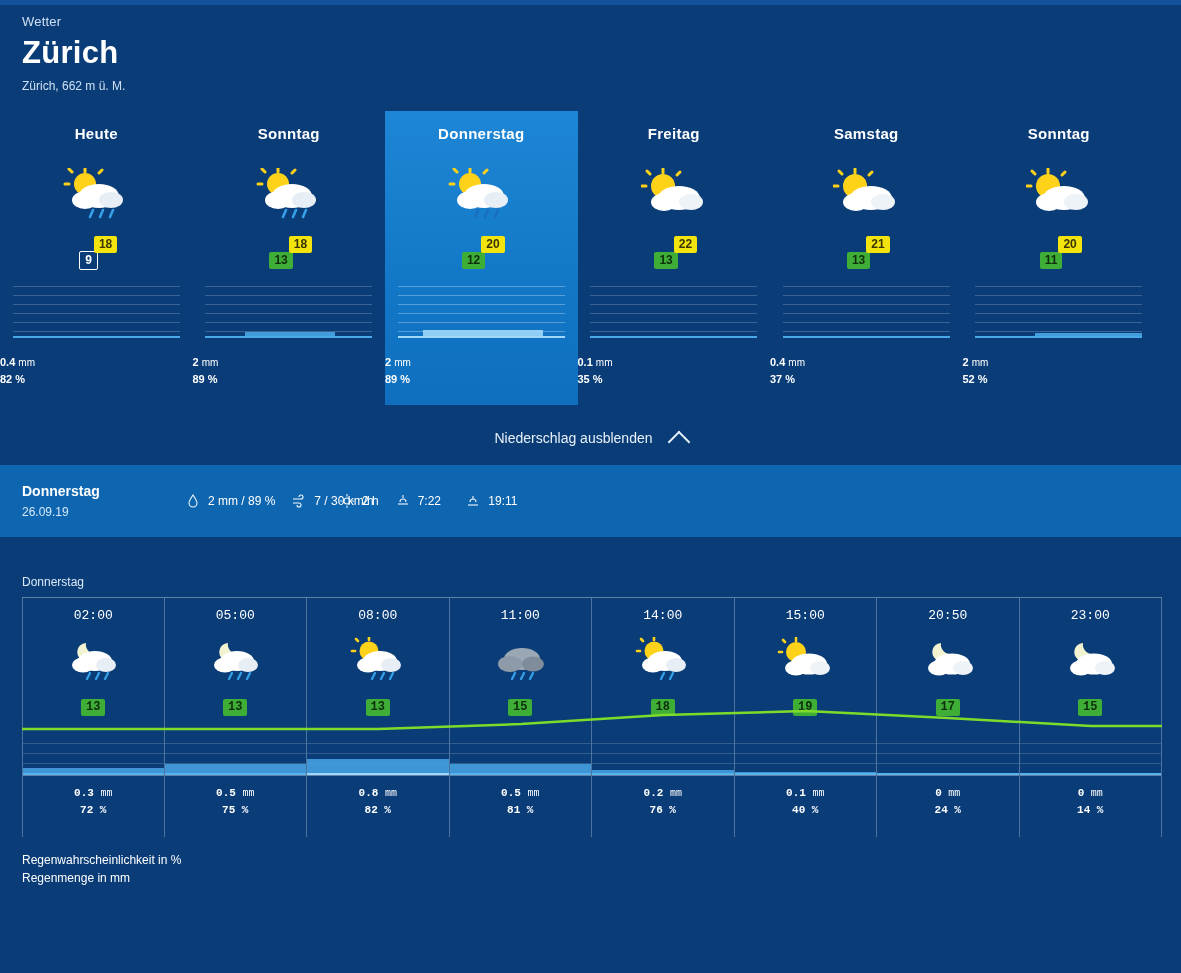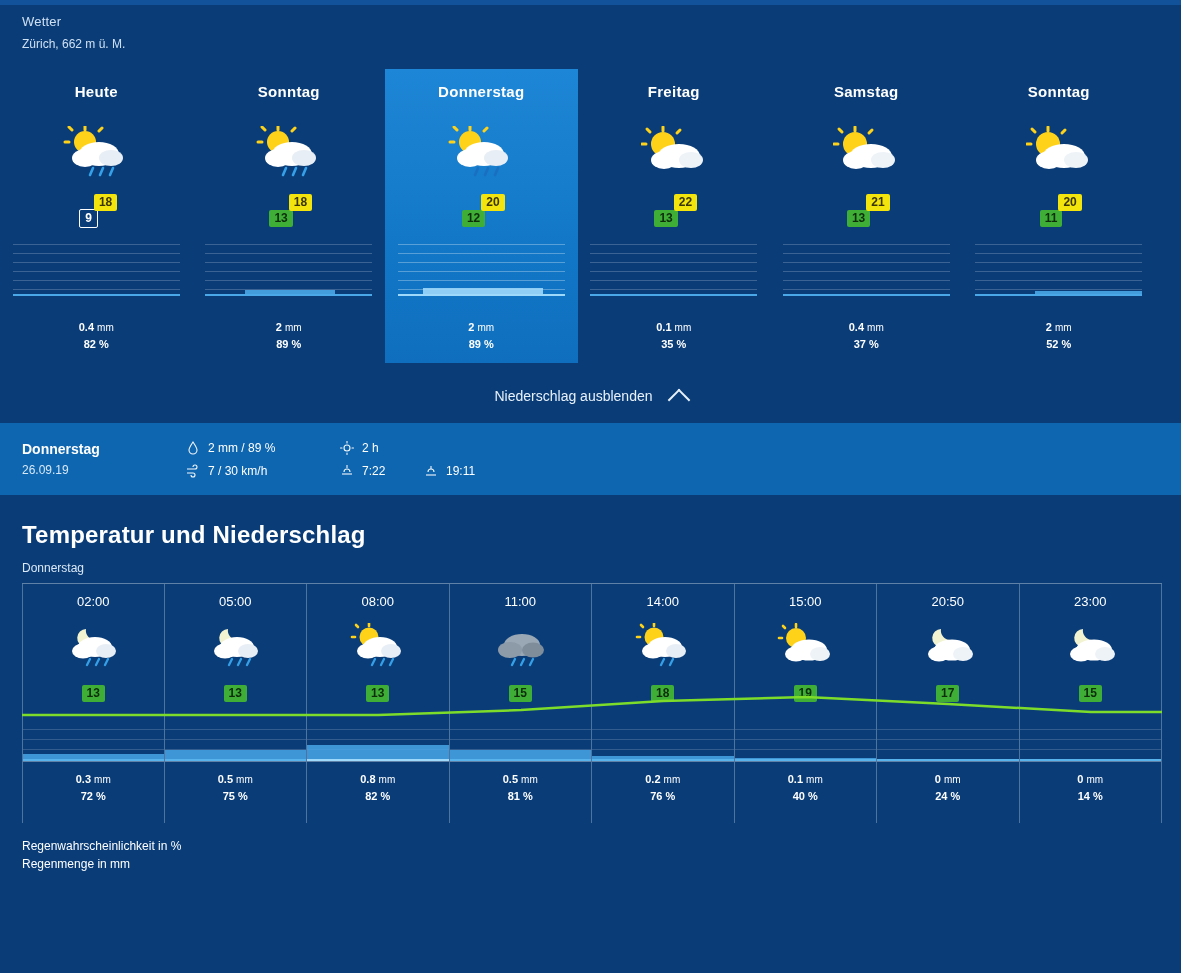--- a/index.html
+++ b/index.html
@@ -79,21 +79,21 @@
   .precip-graph .base {
     position: absolute; left: 0; bottom: 0; width: 100%; height: 2px;
     background: #4aa8e8;
   }
   .precip-graph .bar {
     position: absolute; bottom: 2px; background: #49a6e6; opacity: .9;
   }
   .day.active .precip-graph .ln { background: rgba(255,255,255,0.30); }
   .day.active .precip-graph .base { background: #9ed8fb; }
   .rainvals {
-    text-align: center; margin-top: 23px; color: #ffffff; font-size: 11px;
+    text-align: left; margin-top: 16px; color: #ffffff; font-size: 11px;
     line-height: 1.5; font-weight: bold;
   }
   .rainvals .unit { font-weight: normal; font-size: 10px; }
 
   .toggle-row {
     height: 54px;
     display: flex; align-items: center; justify-content: center;
     gap: 18px;
     color: #e8f1fa; font-size: 14px;
     cursor: pointer;
@@ -109,21 +109,21 @@
   .detailbar {
     background: #0f66b0;
     height: 72px;
     display: flex; align-items: center;
     padding-left: 22px;
     color: #ffffff;
   }
   .detail-left { width: 140px; }
   .detail-left .dl-title { font-size: 14px; font-weight: bold; }
   .detail-left .dl-date { font-size: 12px; color: #d7e8f6; margin-top: 6px; }
-  .detail-col { display: flex; flex-direction: column; gap: 9px; font-size: 12px; }
+  .detail-col { display: flex; gap: 17px; font-size: 12px; }
   .detail-col.col2 { margin-left: 24px; width: 130px; }
   .detail-col.col3 { margin-left: 24px; width: 80px; }
   .detail-col.col4 { margin-left: 4px; width: 130px; }
   .d-item { display: flex; align-items: center; gap: 8px; white-space: nowrap; }
   .d-ico { width: 14px; height: 14px; display: inline-block; opacity: .95; }
 
   
   .section {
     padding: 26px 0 0 22px;
   }
@@ -139,20 +139,21 @@
     width: 1140px;
     height: 240px;
     display: flex;
     border-top: 1px solid rgba(255,255,255,.35);
   }
   .hour {
     position: relative;
     width: 142.5px;
     border-right: 1px solid rgba(255,255,255,.28);
     padding-top: 10px;
+    font-family: Liberation Mono, monospace;
   }
   .hour:first-child { border-left: 1px solid rgba(255,255,255,.28); }
   .hour-label { text-align: center; color: #ffffff; font-size: 13px; }
   .hour-icon {
     height: 62px; margin-top: 6px;
     display: flex; align-items: center; justify-content: center;
   }
   .hour-temp {
     height: 32px; display: flex; align-items: center; justify-content: center;
   }
@@ -189,20 +190,21 @@
 </style>
 </head>
 <body>
 
 <div id="page">
 
   <div class="topbar"></div>
 
   <div class="header">
     <div class="kicker">Wetter</div>
+    <div class="city">Zürich</div>
     <div class="subtitle">Zürich, 662 m ü. M.</div>
   </div>
 
   <div class="daystrip">
 
     <div class="day">
       <div class="day-name">Heute</div>
       <div class="icon-wrap">
         <svg width="66" height="52" viewBox="0 0 66 52">
           <circle cx="22" cy="16" r="11" fill="#ffd21a"></circle>
@@ -506,21 +508,20 @@
               <path d="M4 8a3 3 0 0 1 6 0" fill="none" stroke="#ffffff" stroke-width="1.1"></path>
               <path d="M7 5v-3" stroke="#ffffff" stroke-width="1.1"></path>
             </svg>
         </span>
         <span>19:11</span>
       </div>
     </div>
   </div>
 
   <div class="section">
-    <h2>Temperatur und Niederschlag</h2>
     <div class="dayline">Donnerstag</div>
 
     <div class="hourly">
 
       <div class="hour">
         <div class="hour-label">02:00</div>
         <div class="hour-icon">
           <svg width="58" height="46" viewBox="0 0 58 46">
             <path d="M22 6 a9 9 0 1 0 9 11 a9.5 9.5 0 0 1 -9 -11z" fill="#f2f3d0"></path>
             <ellipse cx="31" cy="24" rx="17" ry="10" fill="#ffffff"></ellipse>

